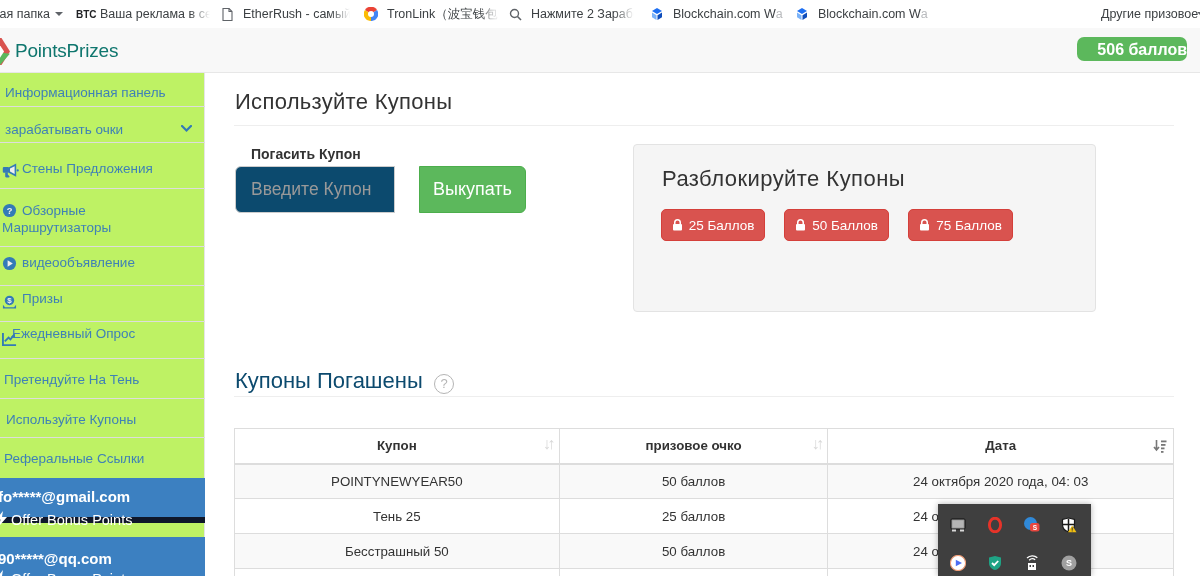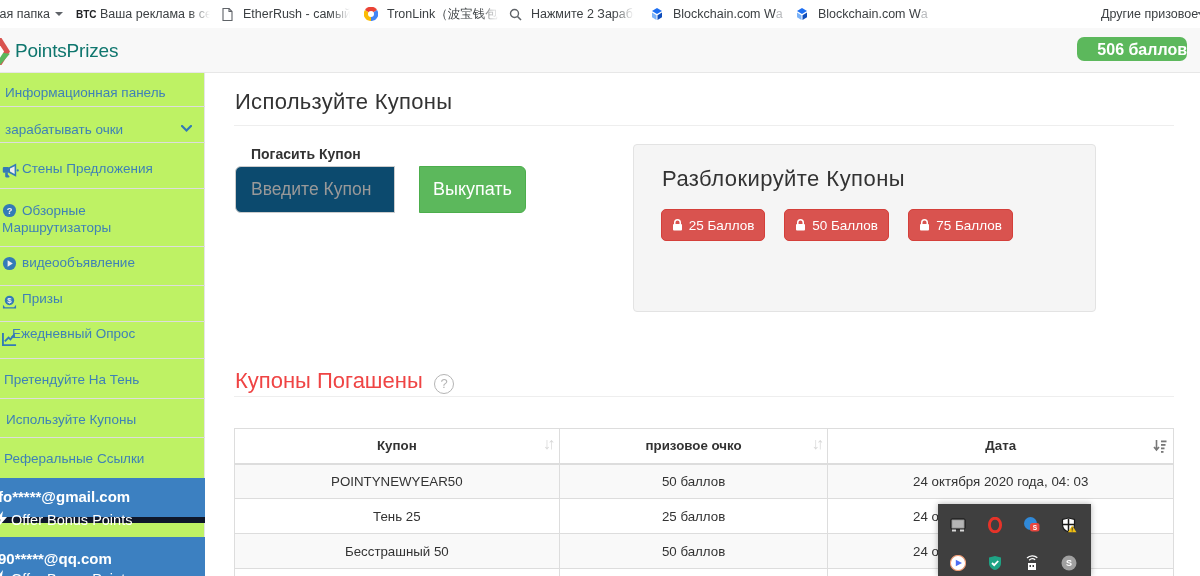--- a/index.html
+++ b/index.html
@@ -31,21 +31,21 @@
 h1.pagehdr { position:absolute; left:235px; top:89px; font-size:22px; font-weight:500; color:#333; letter-spacing:0.3px; }
 .hr1 { position:absolute; left:234px; top:125px; width:940px; height:1px; background:#eee; }
 #lbl { position:absolute; left:235px; top:146px; font-size:14px; font-weight:bold; color:#333;margin-left:16px; }
 #coupInput { position:absolute; left:235px; top:166px; width:160px; height:47px; border:1px solid #ccc; border-radius:6px 0 0 6px; background:#0c4a6e; font-size:17.5px; color:#999; padding-left:15px; display:flex; align-items:center; }
 #redeemBtn { position:absolute; left:419px; top:166px; width:107px; height:47px; background:#5cb85c; border:1px solid #4cae4c; border-radius:0 6px 6px 0; color:#fff; font-size:18px; display:flex; align-items:center; justify-content:center; }
 #well { position:absolute; left:633px; top:144px; width:463px; height:168px; background:#f5f5f5; border:1px solid #e3e3e3; border-radius:4px; }
 #well h3 { position:absolute; left:28px; top:21px; font-size:22px; font-weight:500; color:#333; letter-spacing:0.45px; }
 .rbtn { position:absolute; height:32px; background:#d9534f; border:1px solid #d43f3a; border-radius:5px; color:#fff; font-size:13.5px; display:flex; align-items:center; justify-content:center; gap:6px; }
 .lock { width:11px; height:12px; fill:#fff; }
 
-h2.tblhdr { position:absolute; left:235px; top:368px; font-size:22px; font-weight:500; color:#ef4444; }
+h2.tblhdr { position:absolute; left:235px; top:368px; font-size:22px; font-weight:500; color:#0c4a6e; }
 #qmark { position:absolute; left:434px; top:374px; width:20px; height:20px; border:1px solid #b5b5b5; border-radius:50%; color:#b5b5b5; font-size:13px; text-align:center; line-height:18px; }
 .hr2 { position:absolute; left:234px; top:396px; width:940px; height:1px; background:#eee; }
 
 #tbl { position:absolute; left:234px; top:428px; width:940px; }
 #tbl table { border-collapse:collapse; width:940px; font-size:13.3px; color:#333; }
 #tbl th, #tbl td { border:1px solid #ddd; text-align:center; padding:7px 0; font-weight:normal; }
 #tbl th { font-weight:bold; border-bottom:2px solid #ddd; position:relative; height:35px; }
 #tbl td { height:35px; }
 #tbl tr.odd td { background:#f9f9f9; }
 .sortU { position:absolute; right:7px; top:6px; color:#d8d8d8; font-size:16px; letter-spacing:-3.5px; }

